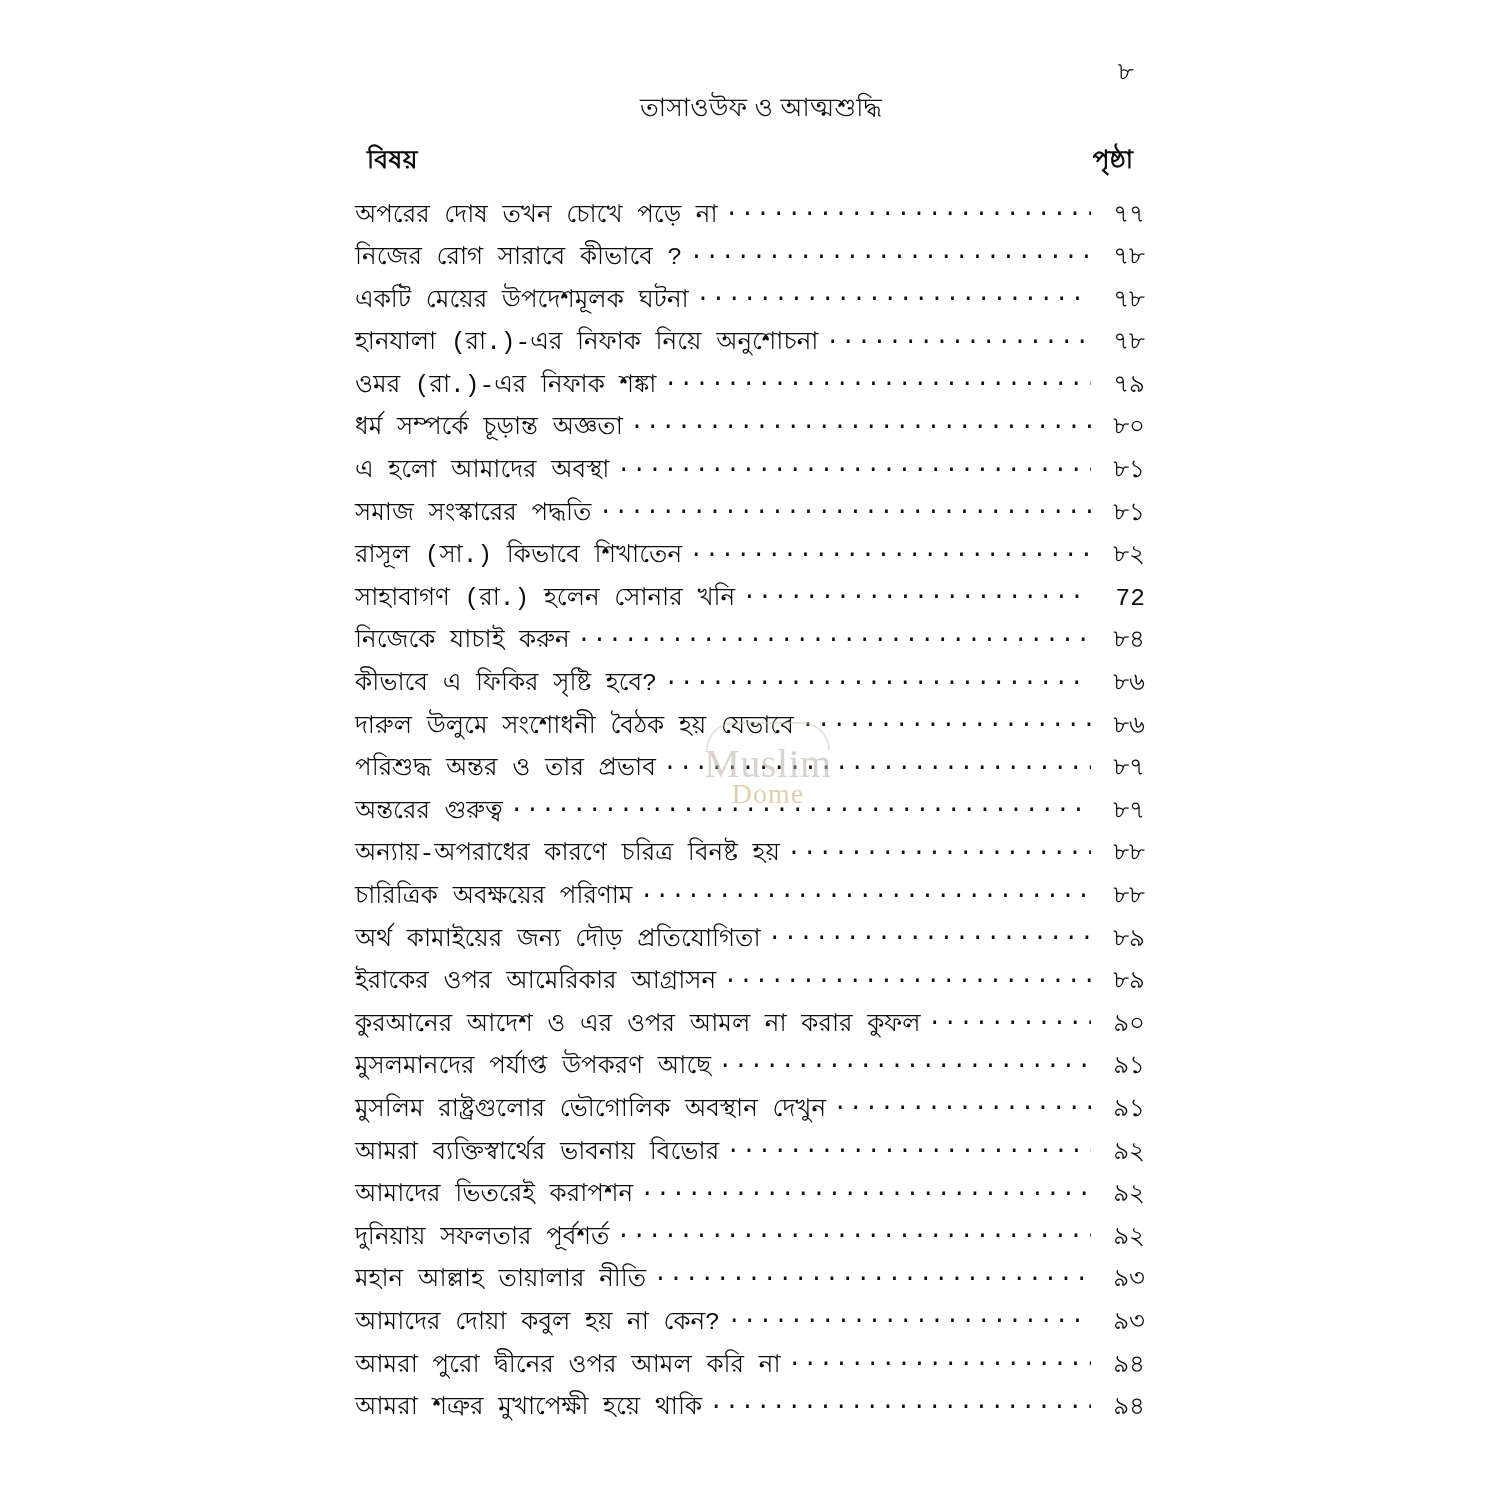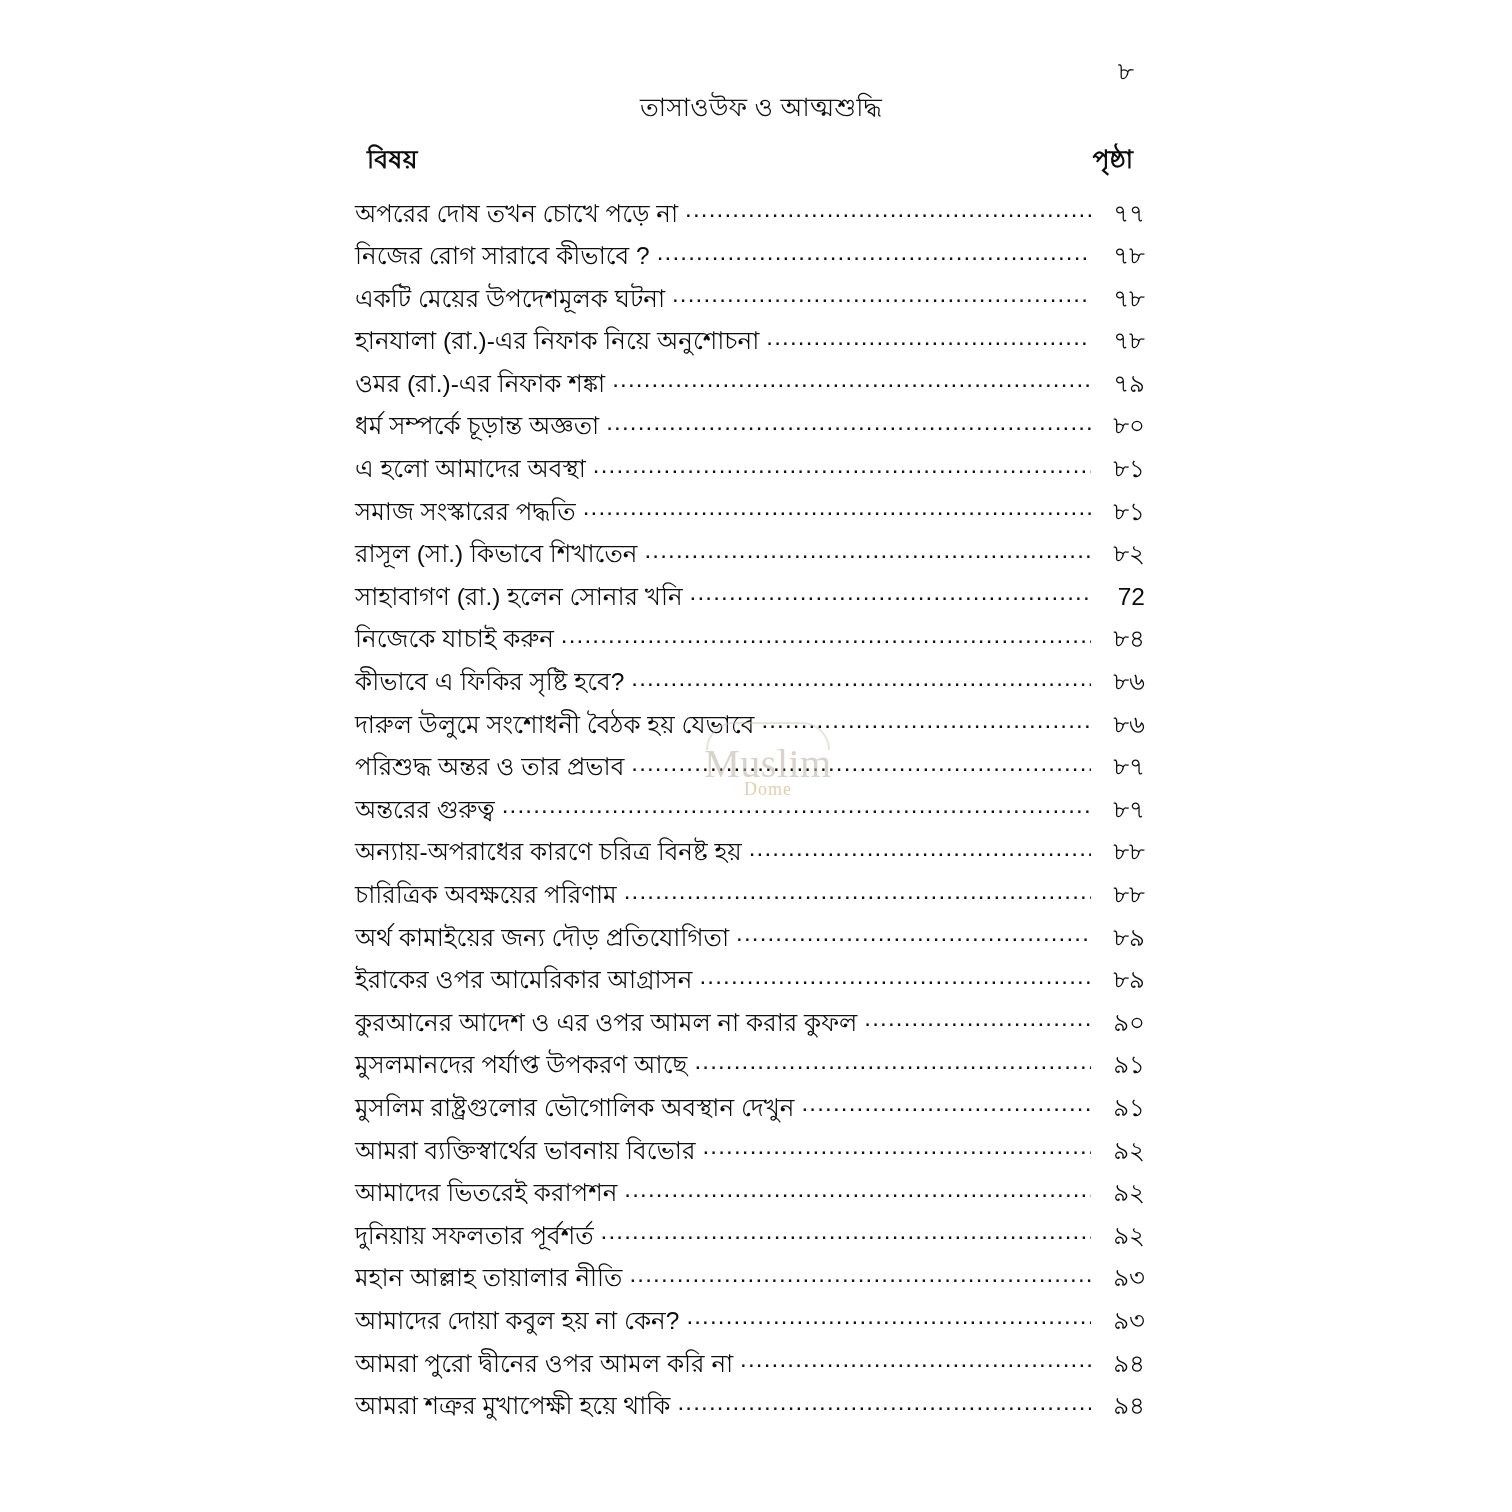--- a/index.html
+++ b/index.html
@@ -64,21 +64,21 @@
     letter-spacing: 0.5px;
   }
   .toc-header .col-page {
     padding-right: 12px;
     margin-left: 11px;
   }
   .toc-row {
     display: flex;
     align-items: baseline;
     font-size: 24.5px;
-    font-family: Liberation Sans, sans-serif;
+    font-family: Liberation Mono, monospace;
     line-height: 1.0;
     height: 42.6px;
     white-space: nowrap;
   }
   .toc-row .entry-title {
     flex: 0 0 auto;
     padding-right: 7px;
   }
   .toc-row .leader {
     flex: 1 1 auto;
@@ -114,21 +114,21 @@
   }
   .watermark .wm-main {
     font-family: "Liberation Serif", "DejaVu Serif", serif;
     font-size: 40px;
     color: #b9b1a4;
     line-height: 1;
     letter-spacing: 0.5px;
   }
   .watermark .wm-sub {
     font-family: "Liberation Serif", "DejaVu Serif", serif;
-    font-size: 18px;
+    font-size: 28px;
     color: #c9a96a;
     line-height: 1;
     margin-top: -4px;
     letter-spacing: 1px;
     text-align: center;
   }
   .watermark .wm-arc {
     width: 120px;
     height: 26px;
     margin: 0 auto -6px auto;

